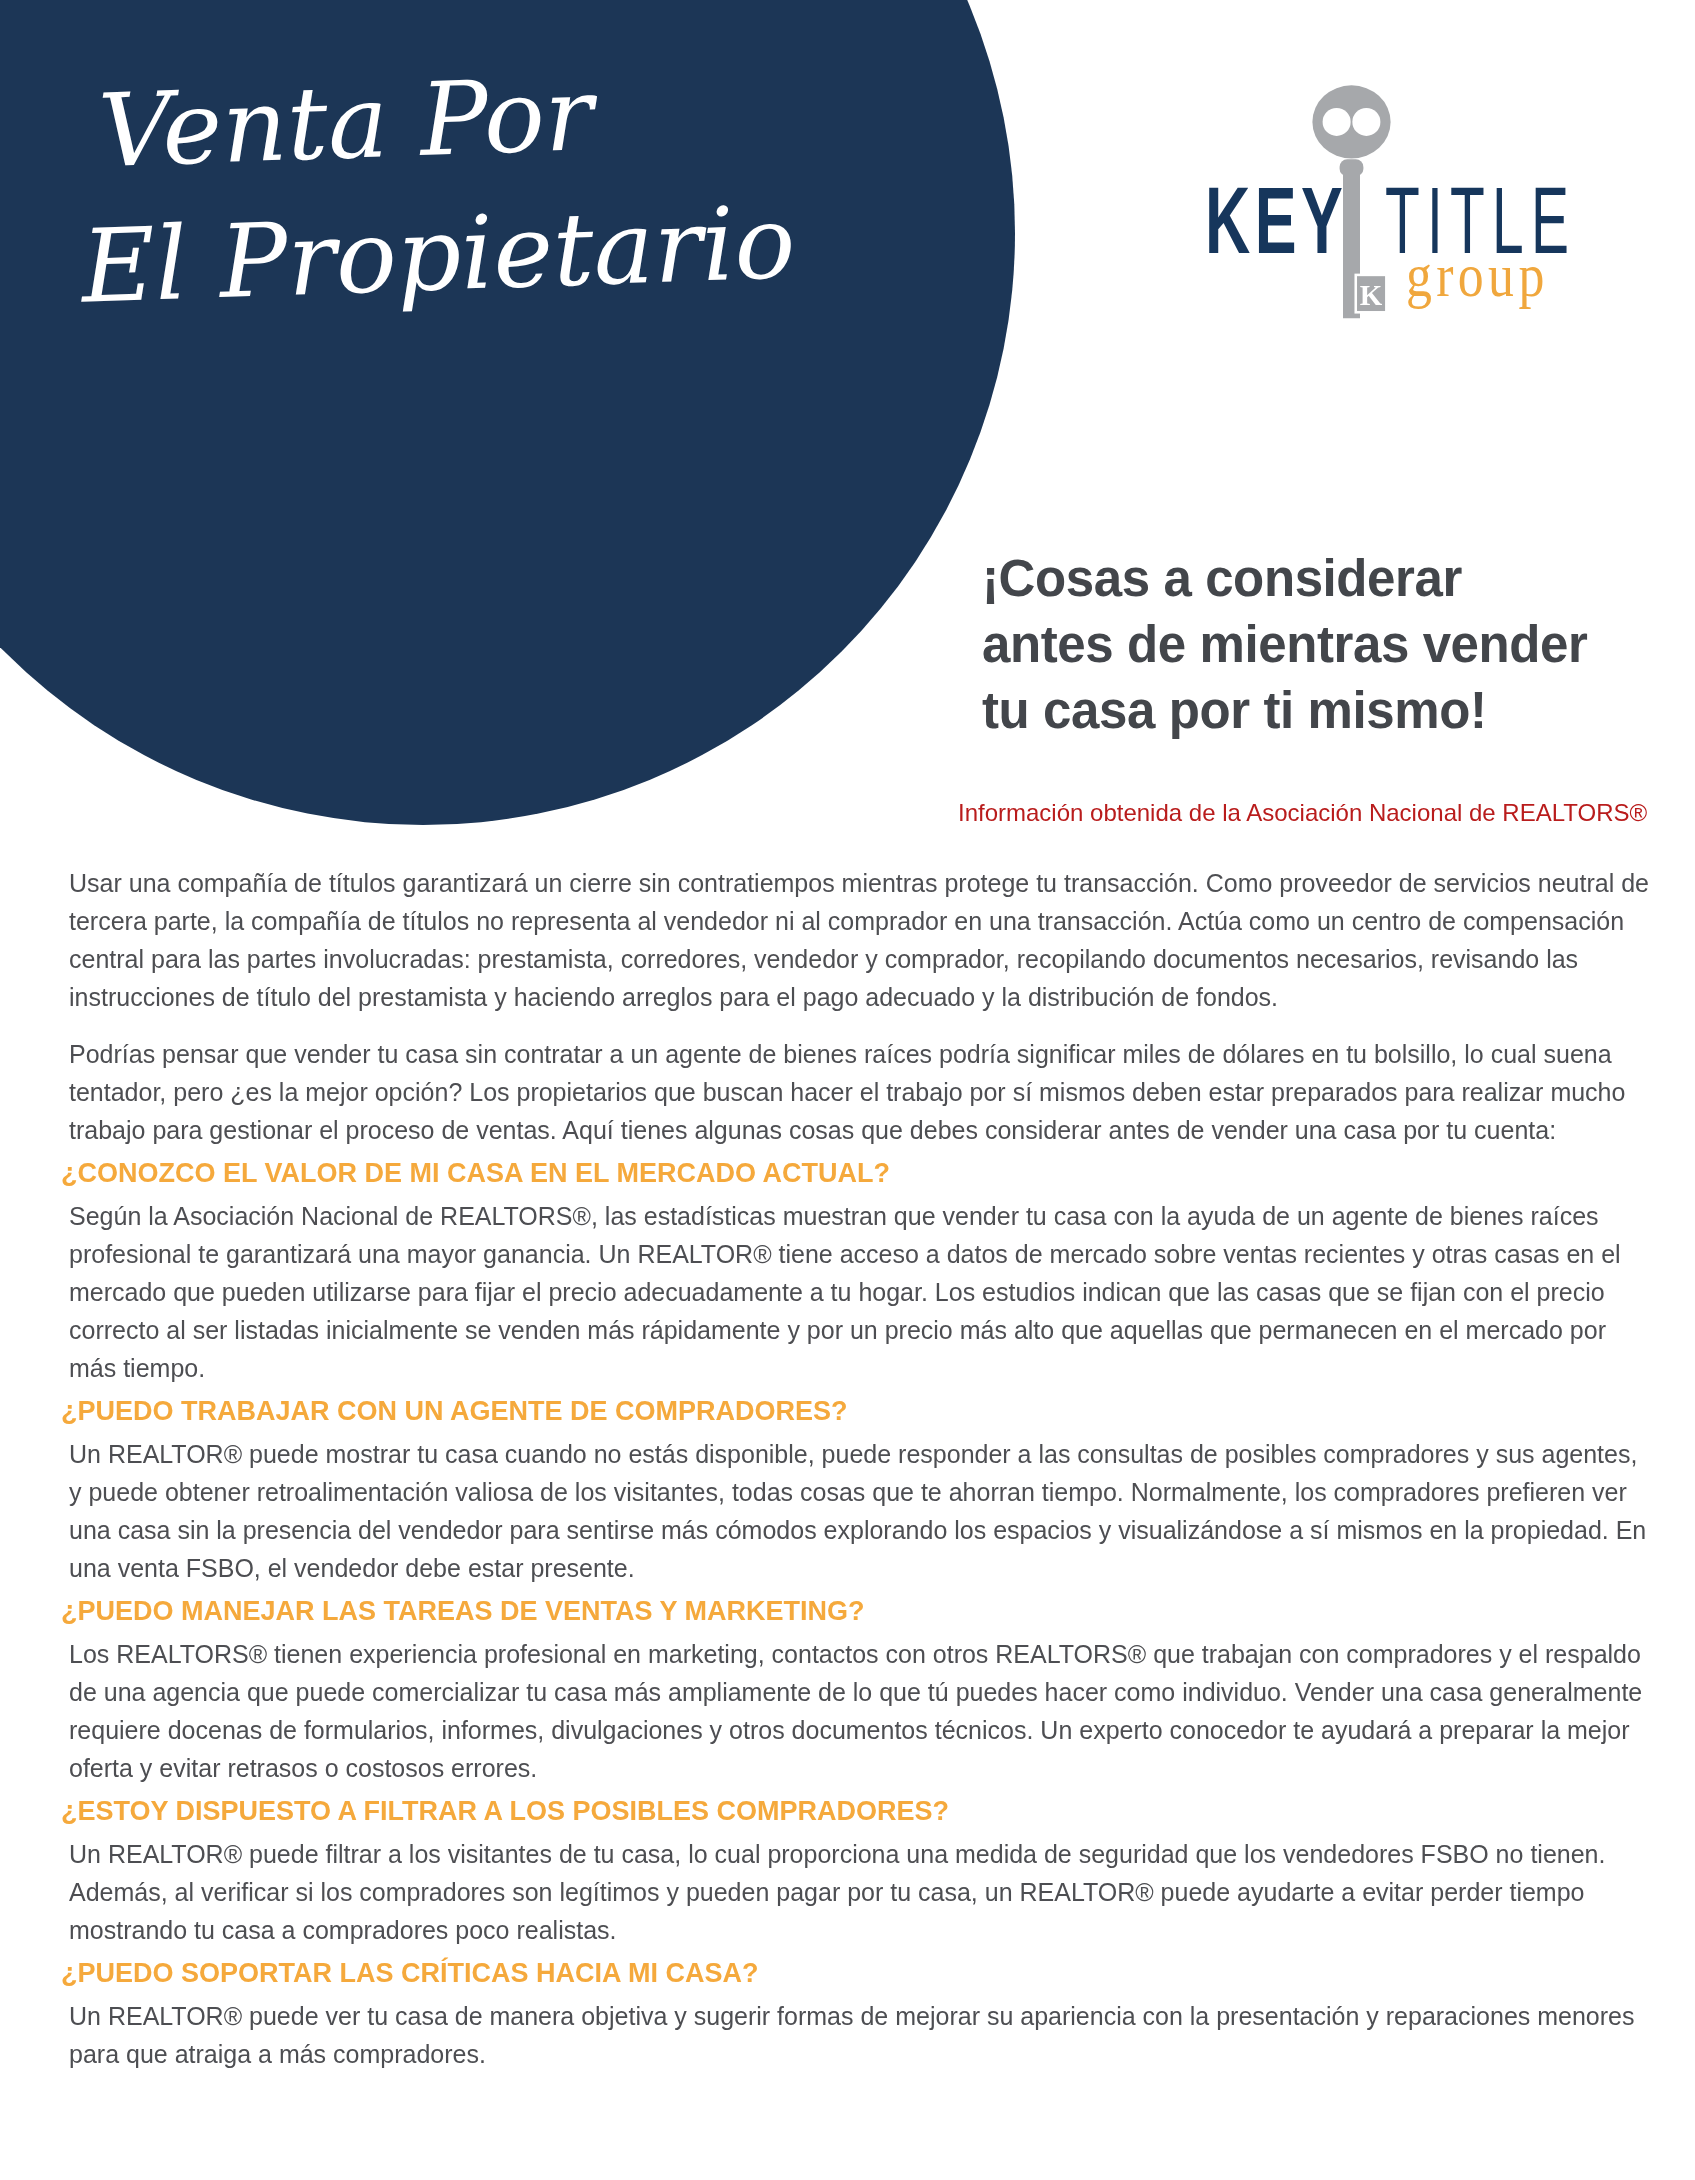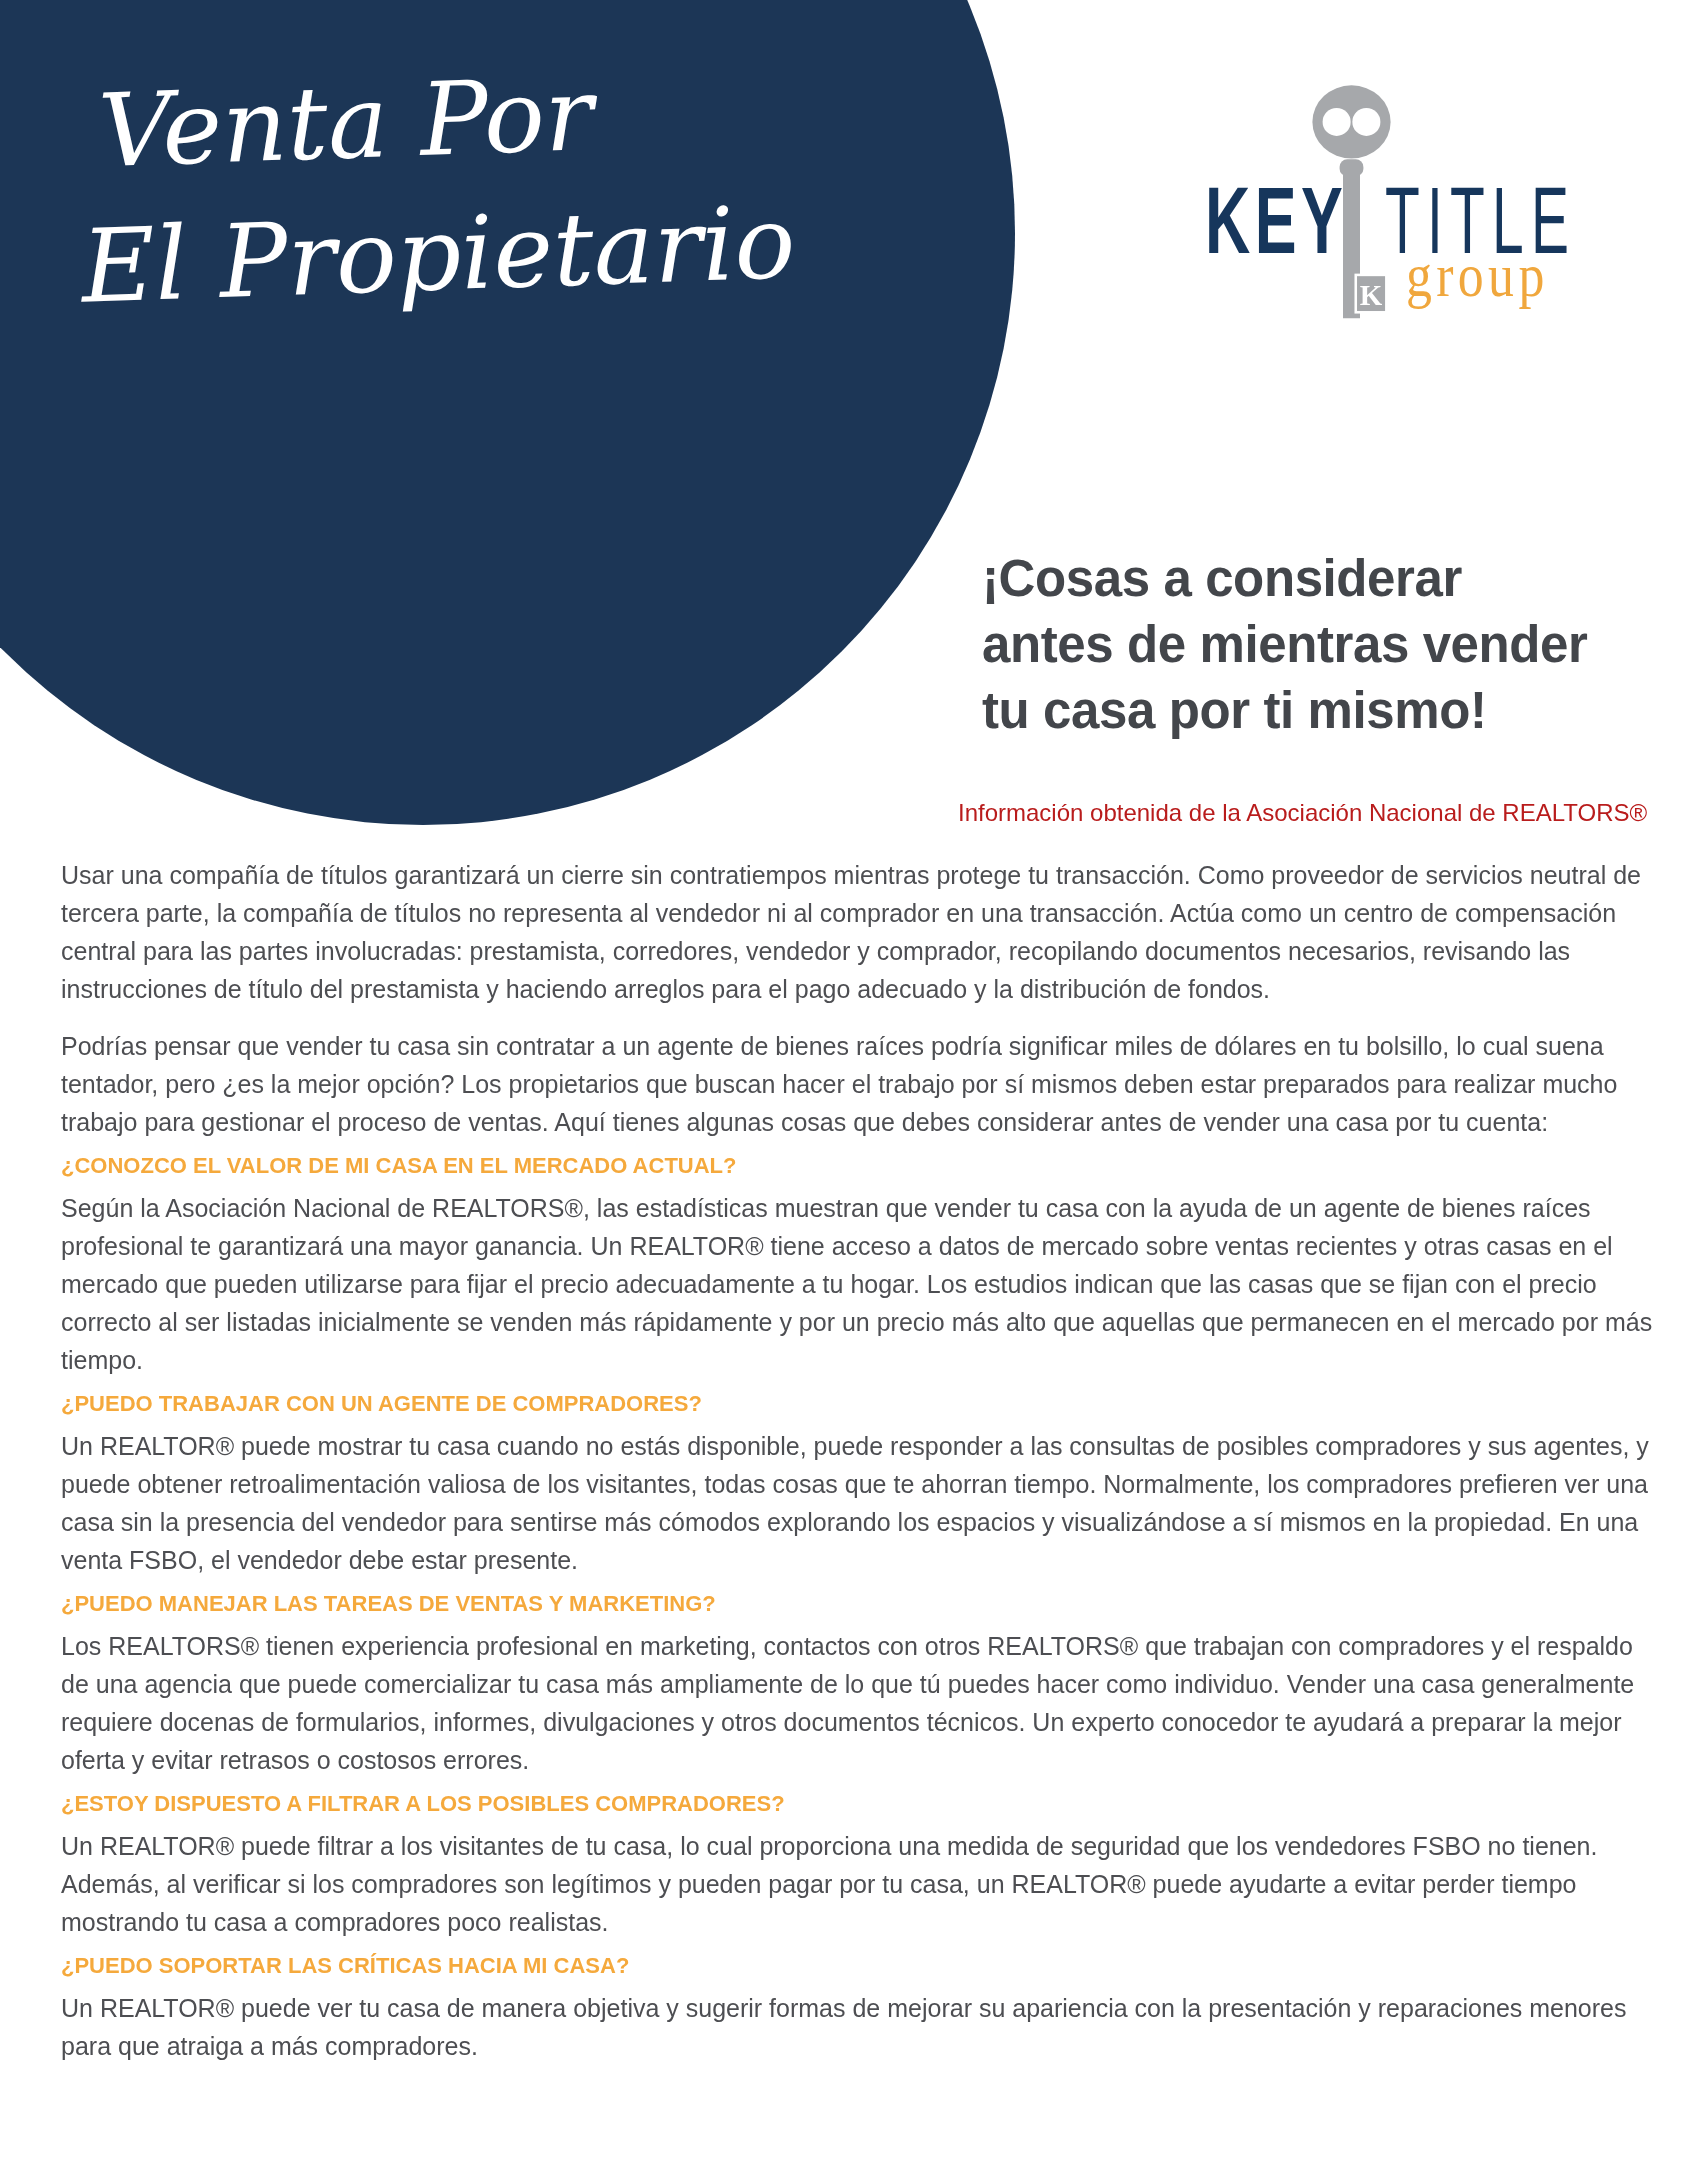--- a/index.html
+++ b/index.html
@@ -49,24 +49,24 @@
   }
   .source {
     position:absolute; left:958px; top:767px; font-size:24px; color:#b91c1c; white-space:nowrap;margin-top:32px;
   }
 
   
   .content {
     position:absolute; left:0; top:856px; width:1696px; box-sizing:border-box;
     padding:0 39px 0 61px; font-size:25px; line-height:38px; color:#4D4E52;
   }
-  .content p { margin:0; }
+  .content p { margin:8px; }
   .content p.gap { margin-top:19px; }
   .content h2 {
-    margin:8.5px 0 8.5px 0; font-size:22px; line-height:31px;
+    margin:8.5px 0 8.5px 0; font-size:27px; line-height:31px;
     color:#F5A93C; font-weight:700;
   }
 </style>
 </head>
 <body>
 
 <div class="page">
 
   <div class="circle"></div>
 

